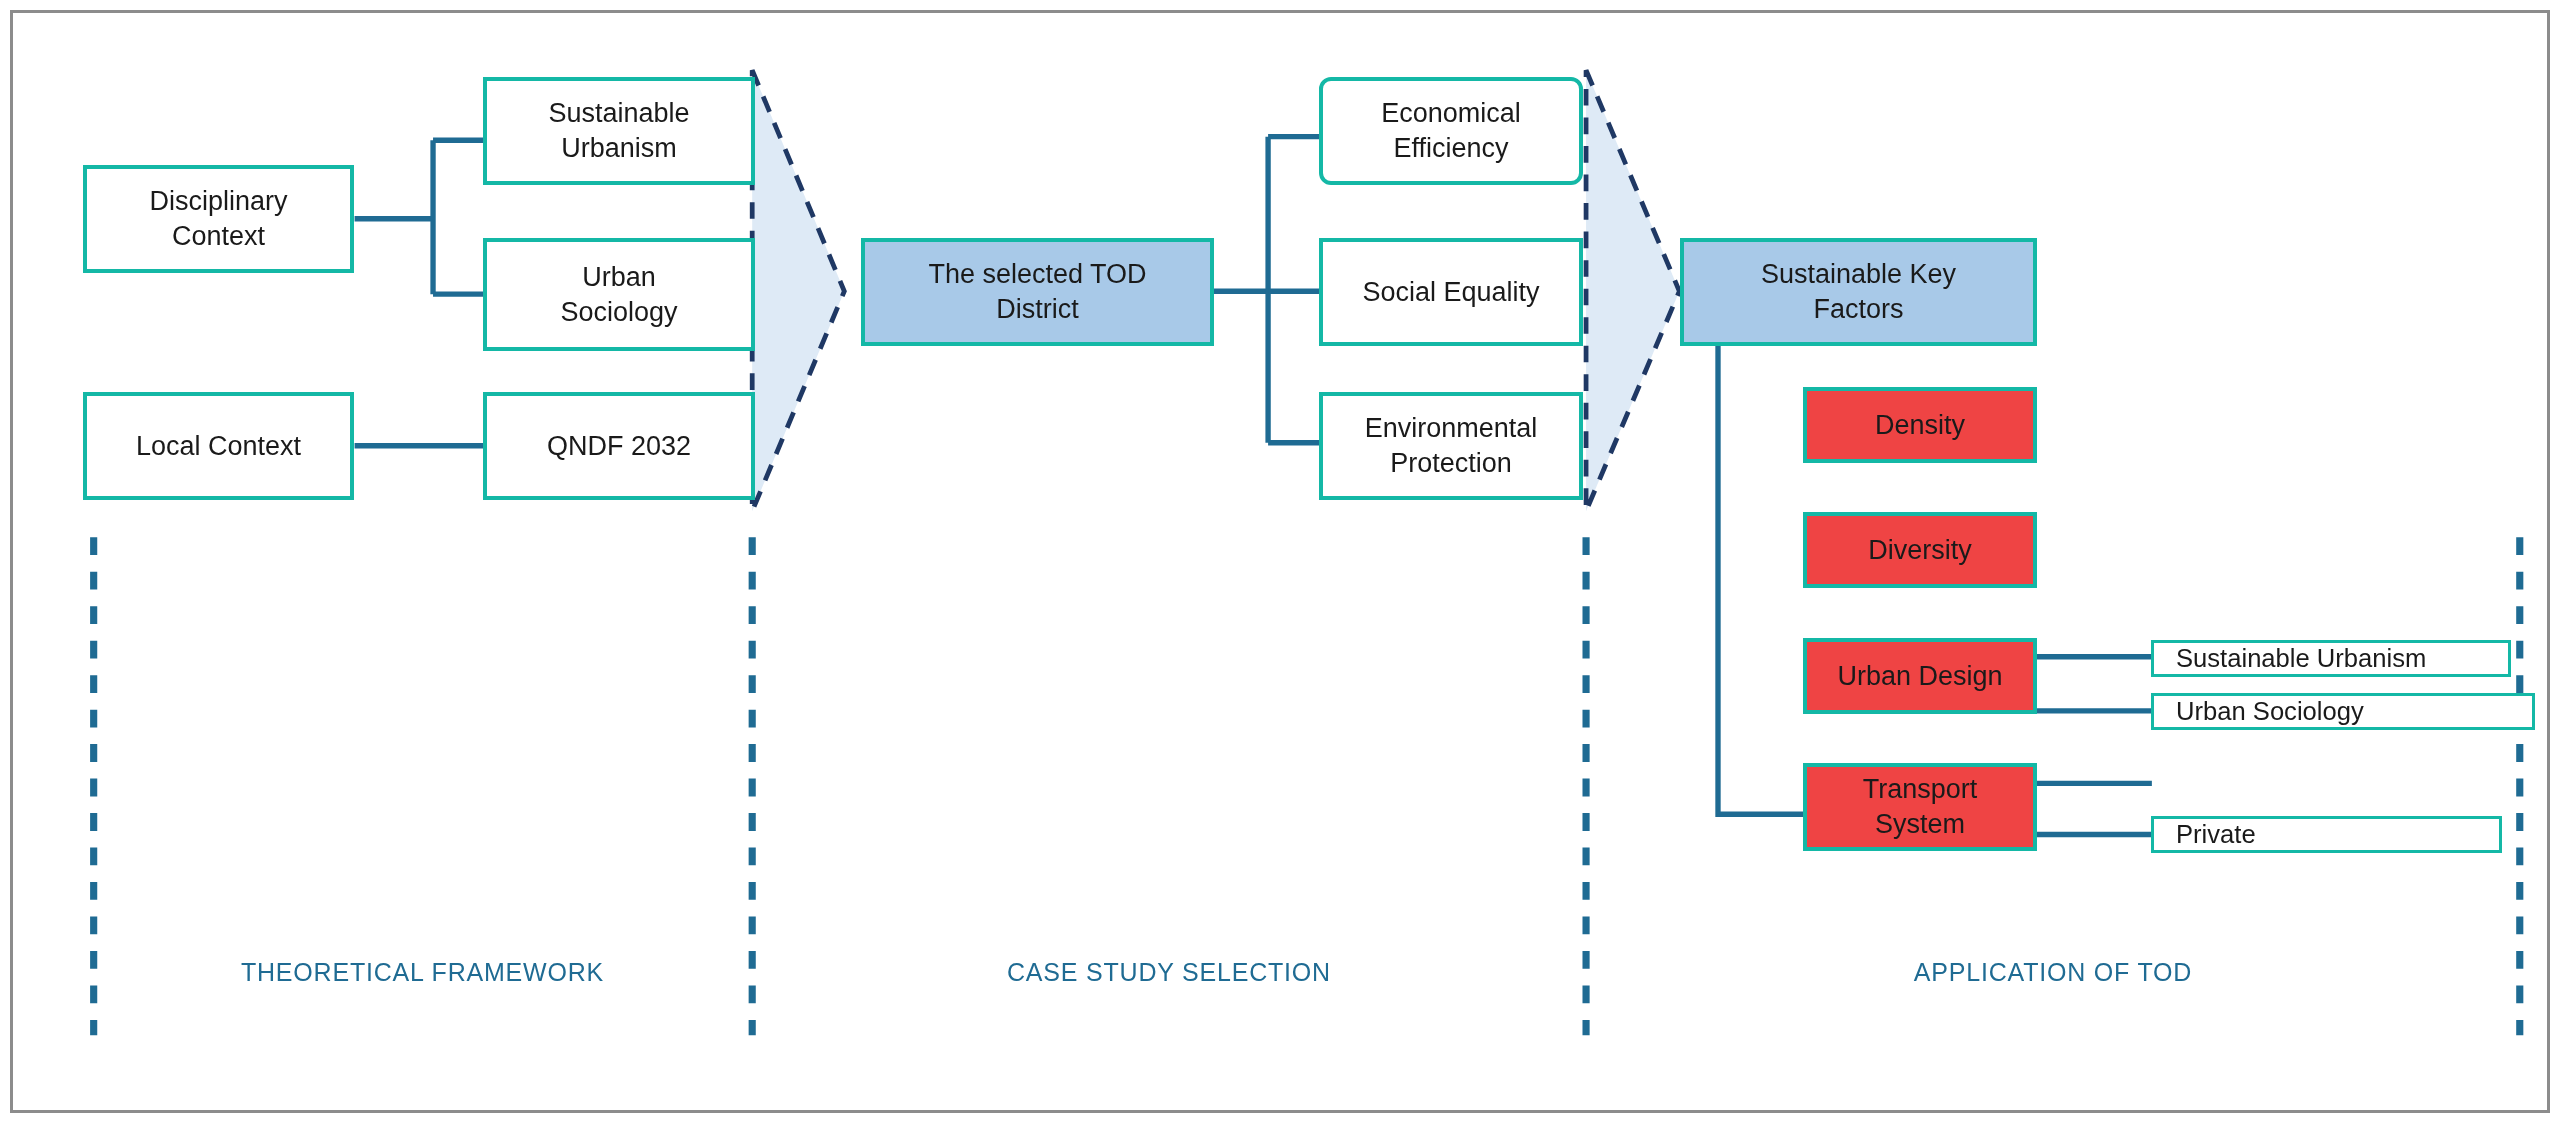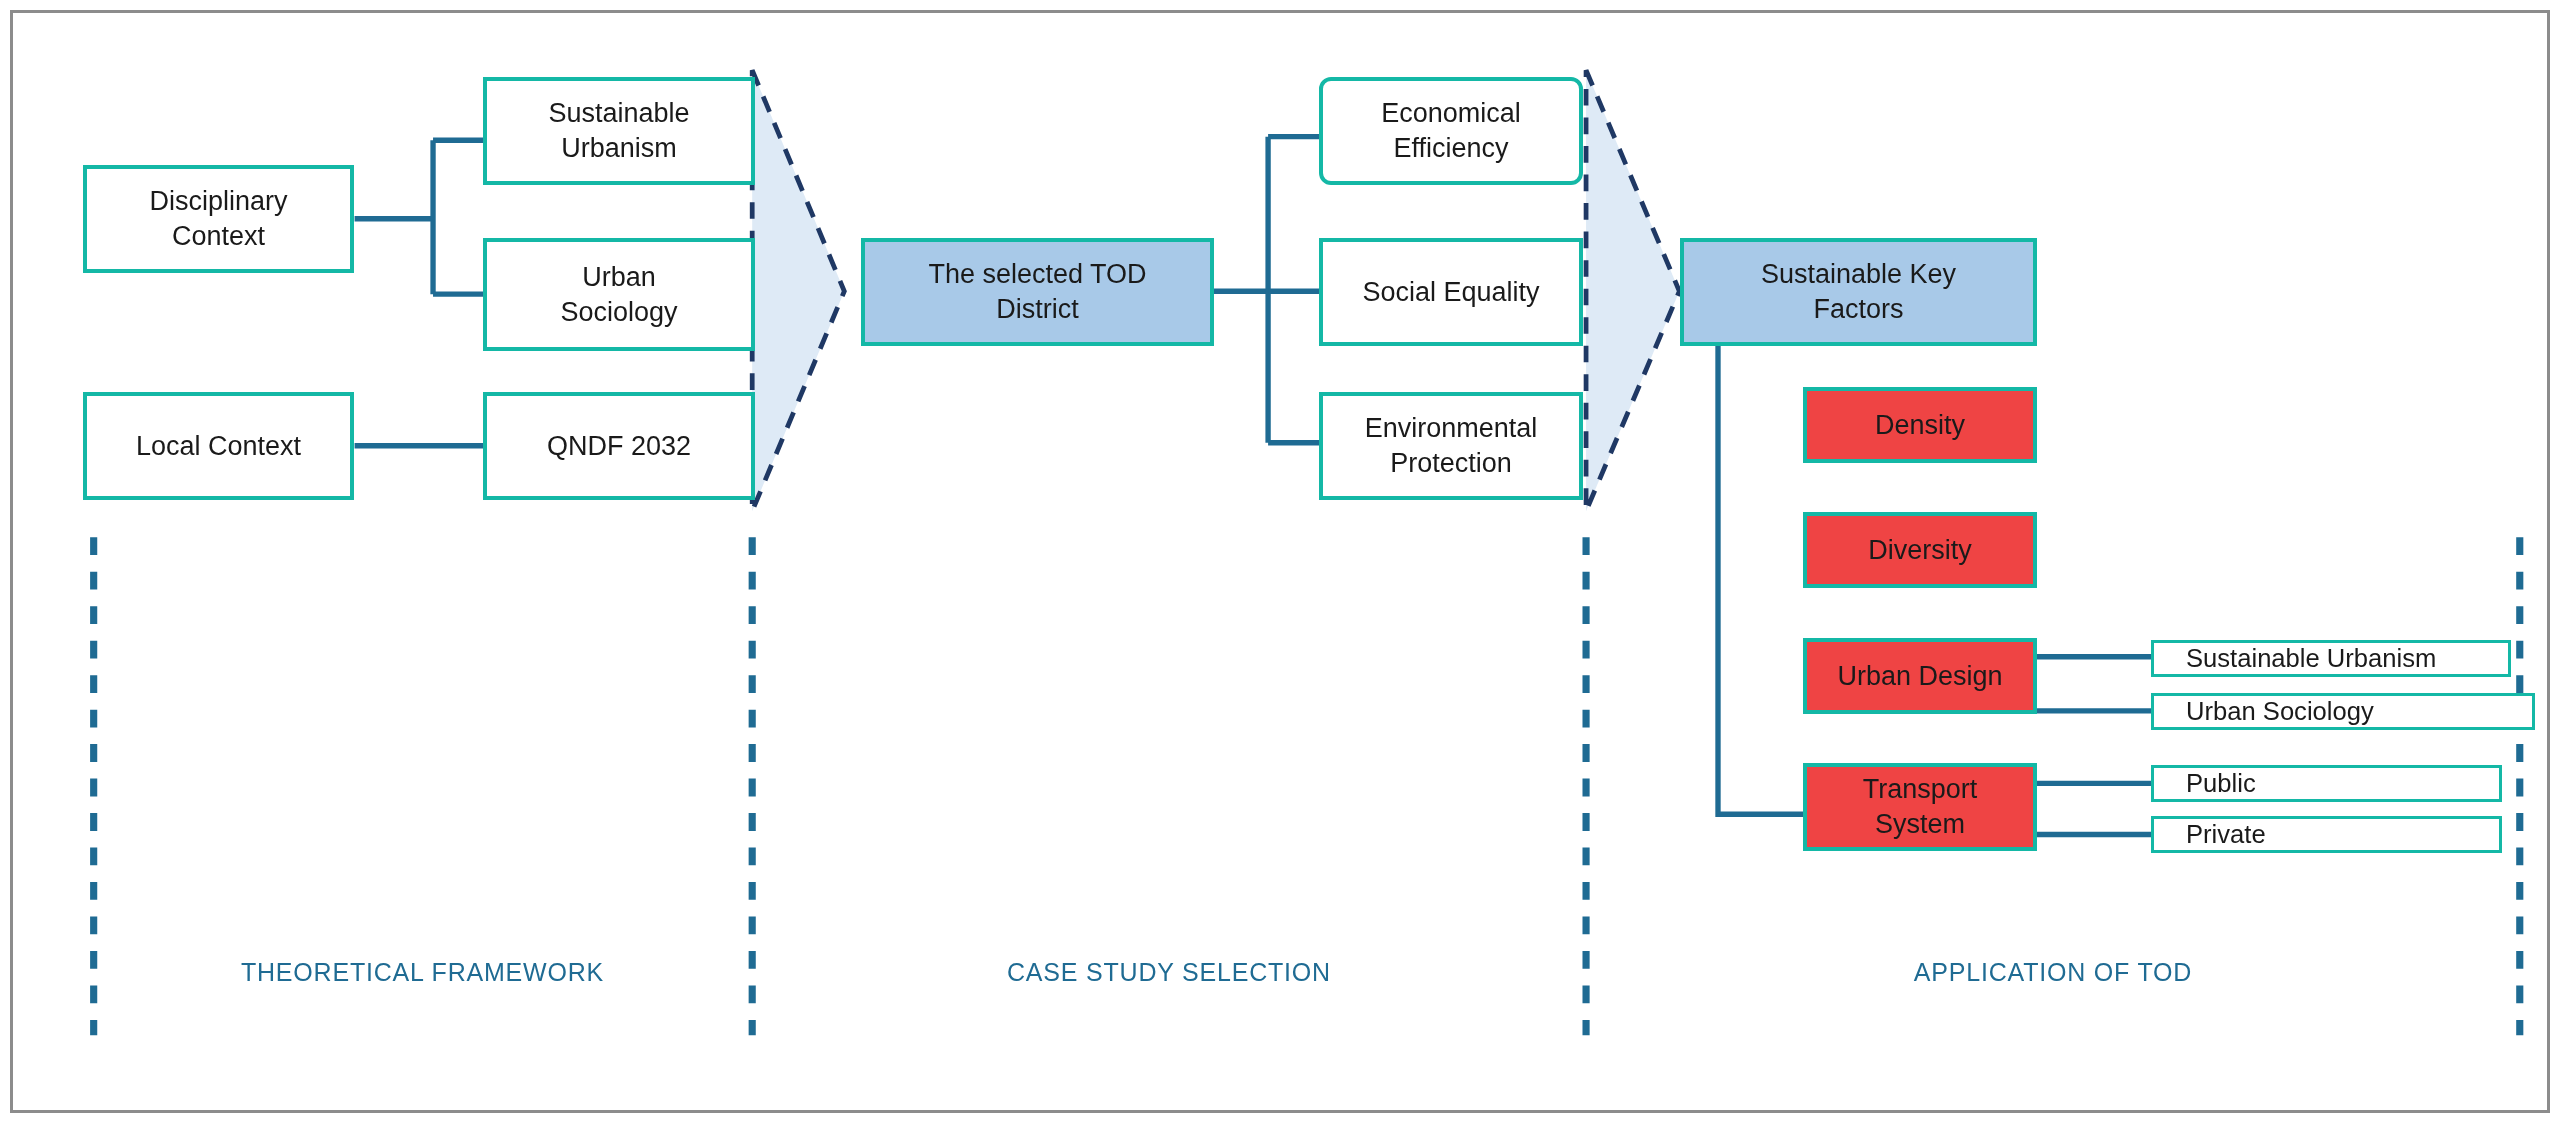--- a/index.html
+++ b/index.html
@@ -56,21 +56,21 @@
   .node.fill-mid {
     background: #a8c9e8;
   }
   .node.fill-light {
     background: #ef4444;
   }
   .node.slim {
     font-size: 25.6px;
     border-width: 3px;
     justify-content: flex-start;
-    padding-left: 32px;
+    padding-left: 22px;
     text-align: left;
   }
   
   .phase-label {
     position: absolute;
     color: #1f6b93;
     font-size: 25px;
     letter-spacing: 0.8px;
     font-family: "Liberation Sans", sans-serif;
     white-space: nowrap;
@@ -154,21 +154,20 @@
   <div class="node fill-light" style="left:1803px; top:512px; width:234px; height:76px;">Diversity</div>
 
   <div class="node fill-light" style="left:1803px; top:638px; width:234px; height:76px;">Urban Design</div>
 
   <div class="node fill-light" style="left:1803px; top:763px; width:234px; height:88px;">Transport<br>System</div>
 
   <div class="node slim" style="left:2151px; top:640px; width:360px; height:37px;">Sustainable Urbanism</div>
 
   <div class="node slim" style="left:2151px; top:693px; width:384px; height:37px;">Urban Sociology</div>
 
-  <div class="node slim" style="left:2151px; top:765px; width:351px; height:37px;">Public</div>
 
   <div class="node slim" style="left:2151px; top:816px; width:351px; height:37px;">Private</div>
 
   <div class="phase-label" style="left:93px; top:958px; width:659px;">THEORETICAL FRAMEWORK</div>
 
   <div class="phase-label" style="left:752px; top:958px; width:834px;">CASE STUDY SELECTION</div>
 
   <div class="phase-label" style="left:1586px; top:958px; width:934px;">APPLICATION OF TOD</div>
 
 </div>

